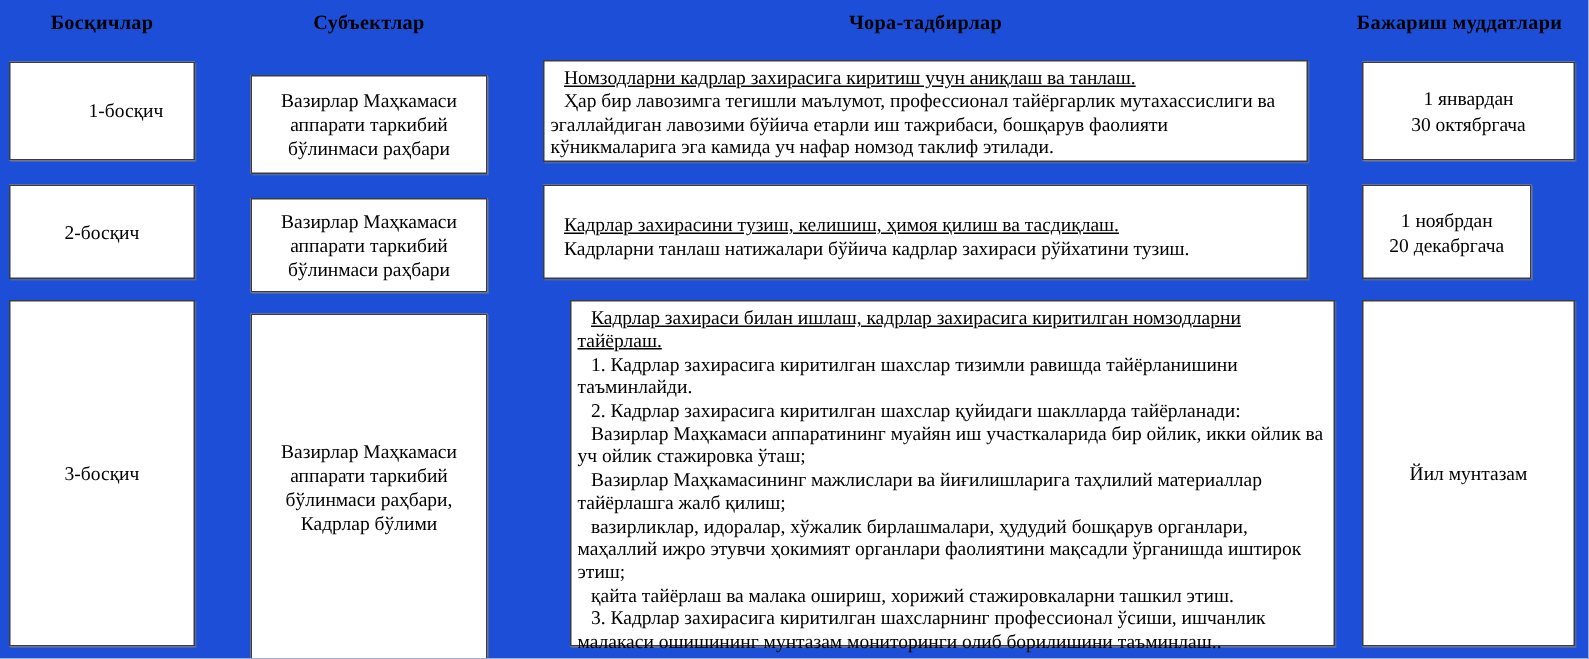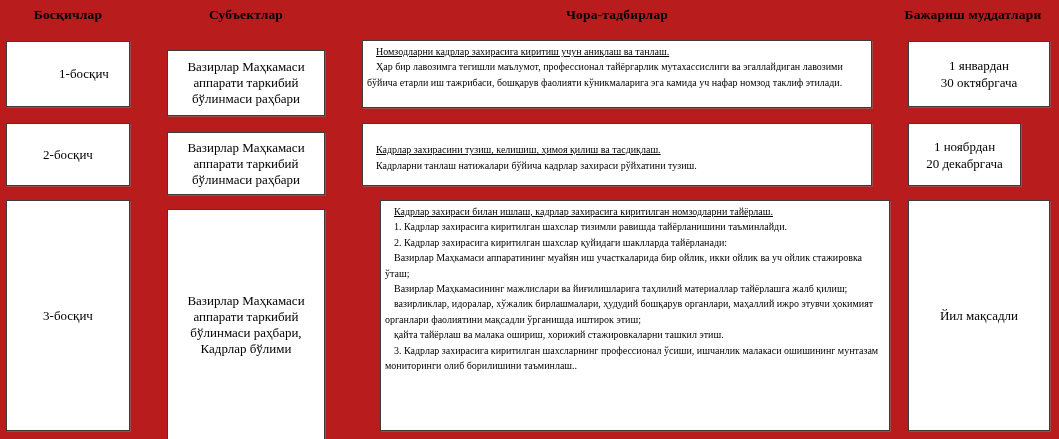--- a/index.html
+++ b/index.html
@@ -1,20 +1,20 @@
 <!DOCTYPE html>
 <html><head>
 <meta charset="utf-8">
 <style>
   html, body { margin: 0; padding: 0; background: #ffffff; }
   .page {
     position: relative;
     width: 1059px;
     height: 439px;
-    background: #b91c1c;
+    background: #1d4ed8;
     color: #000000;
     font-family: "Liberation Serif", "DejaVu Serif", serif;
     overflow: hidden;
   }
   .col-header {
     position: absolute;
     top: 7px;
     font-weight: bold;
     font-size: 13.5px;
     text-align: center;
@@ -31,21 +31,21 @@
     display: flex;
     align-items: center;
     justify-content: center;
     text-align: center;
   }
   .pre { white-space: pre-line; }
   .stage-cell   { font-size: 13px; }
   .subject-cell { font-size: 13px; line-height: 16px; margin-top: 9px; }
   .deadline-cell{ font-size: 13px; line-height: 17px; }
   .measures-cell {
-    font-size: 10px;
+    font-size: 13px;
     line-height: 15.4px;
     padding: 3px 6px 2px 4px;
     text-align: left;
   }
   .measures-cell.vcenter {
     display: flex;
     flex-direction: column;
     justify-content: center;
     padding-top: 8px;
   }
@@ -109,16 +109,16 @@
     <div class="m-title">Кадрлар захираси билан ишлаш, кадрлар захирасига киритилган номзодларни тайёрлаш.</div>
     <div class="m-para">1. Кадрлар захирасига киритилган шахслар тизимли равишда тайёрланишини таъминлайди.</div>
     <div class="m-para">2. Кадрлар захирасига киритилган шахслар қуйидаги шаклларда тайёрланади:</div>
     <div class="m-para">Вазирлар Маҳкамаси аппаратининг муайян иш участкаларида бир ойлик, икки ойлик ва уч ойлик стажировка ўташ;</div>
     <div class="m-para">Вазирлар Маҳкамасининг мажлислари ва йиғилишларига таҳлилий материаллар тайёрлашга жалб қилиш;</div>
     <div class="m-para">вазирликлар, идоралар, хўжалик бирлашмалари, ҳудудий бошқарув органлари, маҳаллий ижро этувчи ҳокимият органлари фаолиятини мақсадли ўрганишда иштирок этиш;</div>
     <div class="m-para">қайта тайёрлаш ва малака ошириш, хорижий стажировкаларни ташкил этиш.</div>
     <div class="m-para">3. Кадрлар захирасига киритилган шахсларнинг профессионал ўсиши, ишчанлик малакаси ошишининг мунтазам мониторинги олиб борилишини таъминлаш..</div>
   </div>
   <div class="box center deadline-cell" style="left:908px; top:200px; width:142px; height:231px;">
-    <span class="pre">Йил мақсадли</span>
+    <span class="pre">Йил мунтазам</span>
   </div>
 
 </div>
 
 </body></html>

